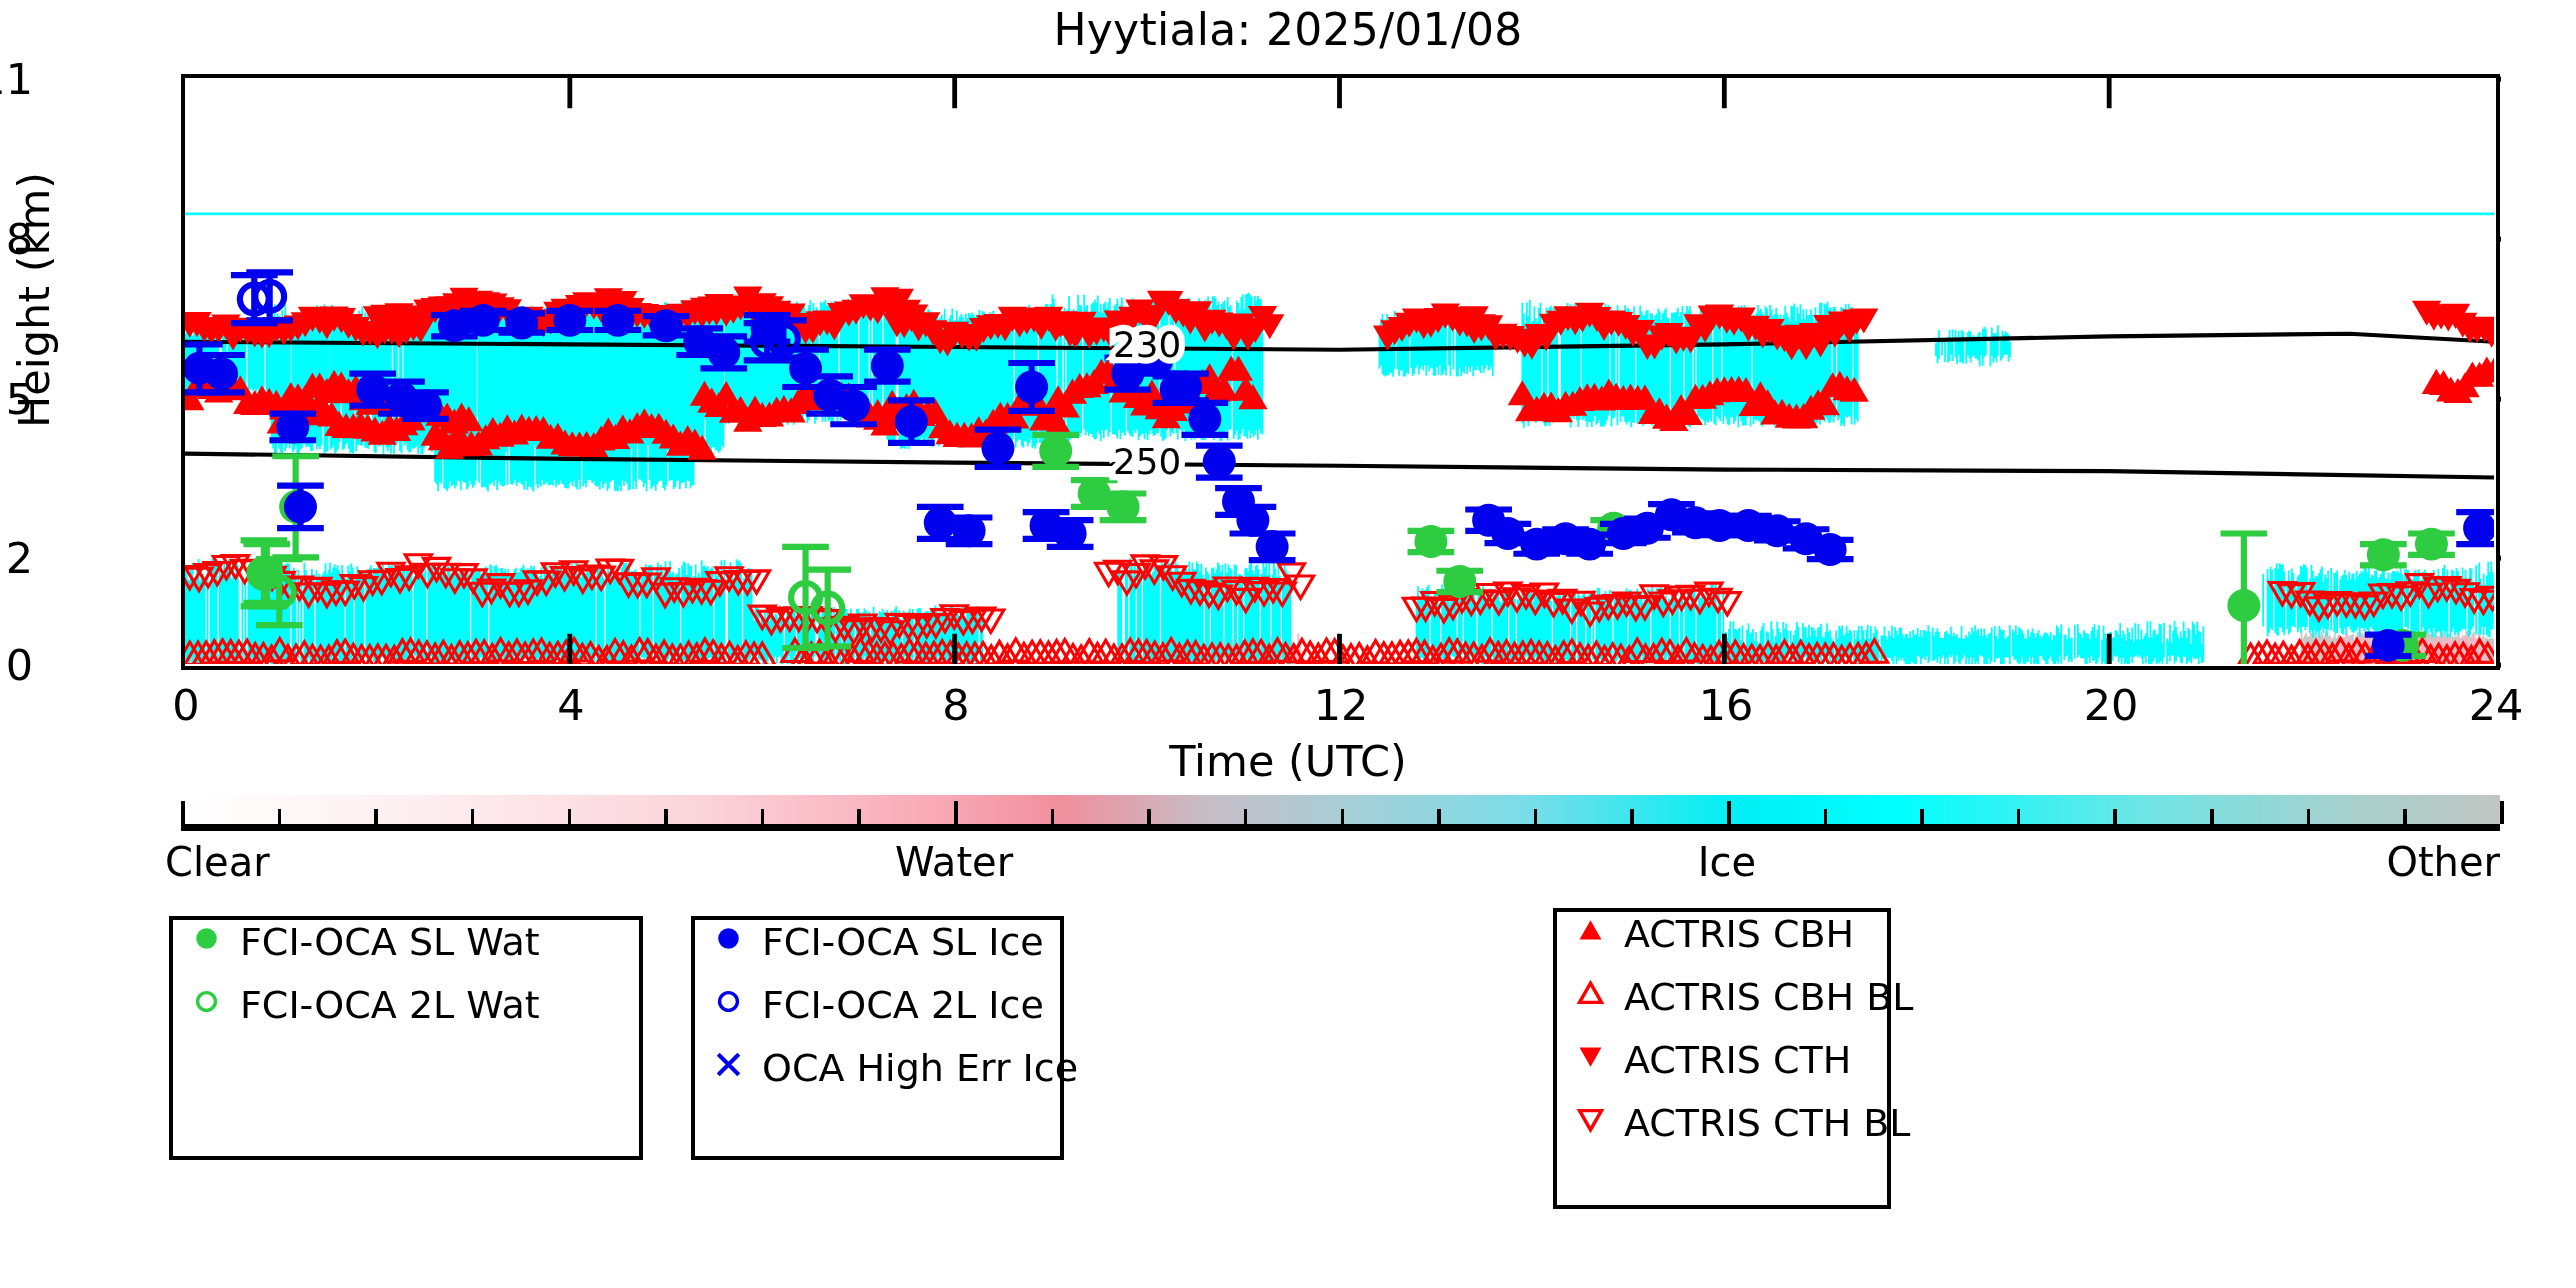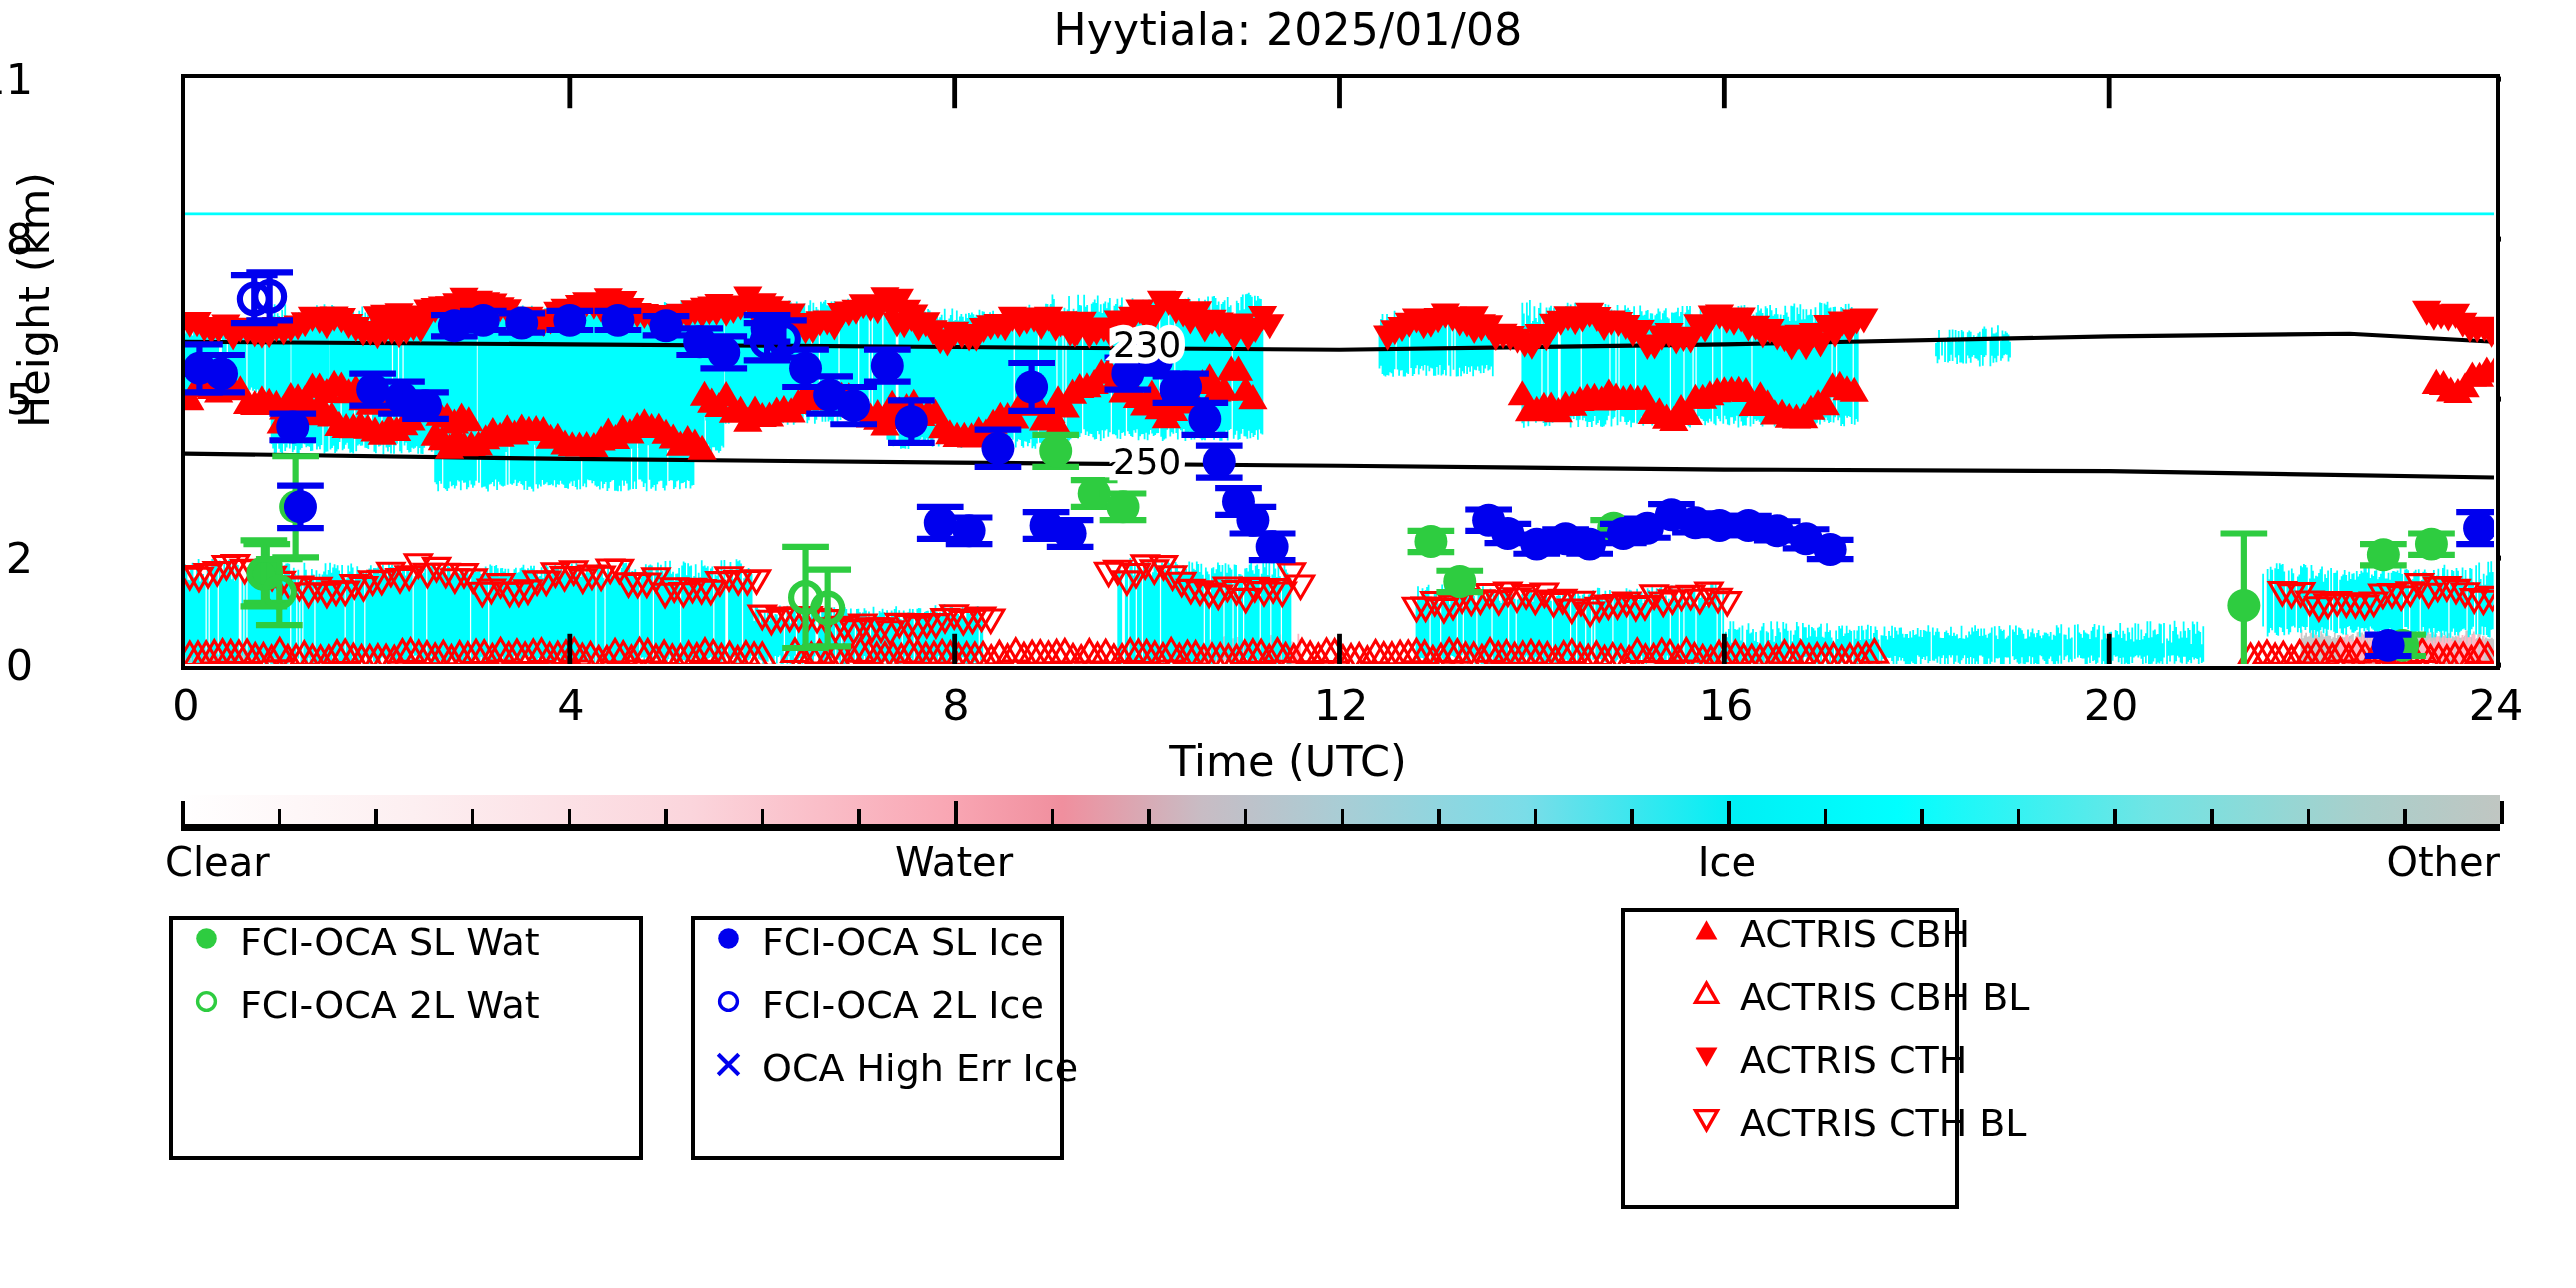--- a/index.html
+++ b/index.html
@@ -46,21 +46,21 @@
   #colorbar{position:absolute;left:0;top:0;width:100%;height:29px;}
   #colorbar-axis{position:absolute;left:0;top:29px;width:100%;height:6.9px;background:#000;}
   .cb-tick{position:absolute;top:13.7px;width:3.4px;height:15px;background:#000;}
   .cb-tick.major{top:5.5px;height:23.4px;width:4.1px;}
   .cb-label{position:absolute;top:839px;font-size:40px;white-space:nowrap;}
 
   
   .legend-box{position:absolute;border:4.1px solid #000;background:#fff;box-sizing:border-box;}
   #legend-wat{left:169px;top:916px;width:474px;height:244px;}
   #legend-ice{left:691px;top:916px;width:373px;height:244px;}
-  #legend-actris{left:1621px;top:908px;width:338px;height:301px;padding-left:48px;}
+  #legend-actris{left:1553px;top:908px;width:338px;height:301px;}
   .legend-row{display:flex;height:63px;padding-left:15px;}
   .legend-row .lg-text{font-size:38px;margin-left:15px;white-space:nowrap;}
   .lg-marker{width:37px;height:37px;flex:0 0 37px;position:relative;}
   .lg-marker svg{display:block;}
 </style>
 </head>
 <body>
 <div id="root">
 
 <div id="chart-title">Hyytiala: 2025/01/08</div>

